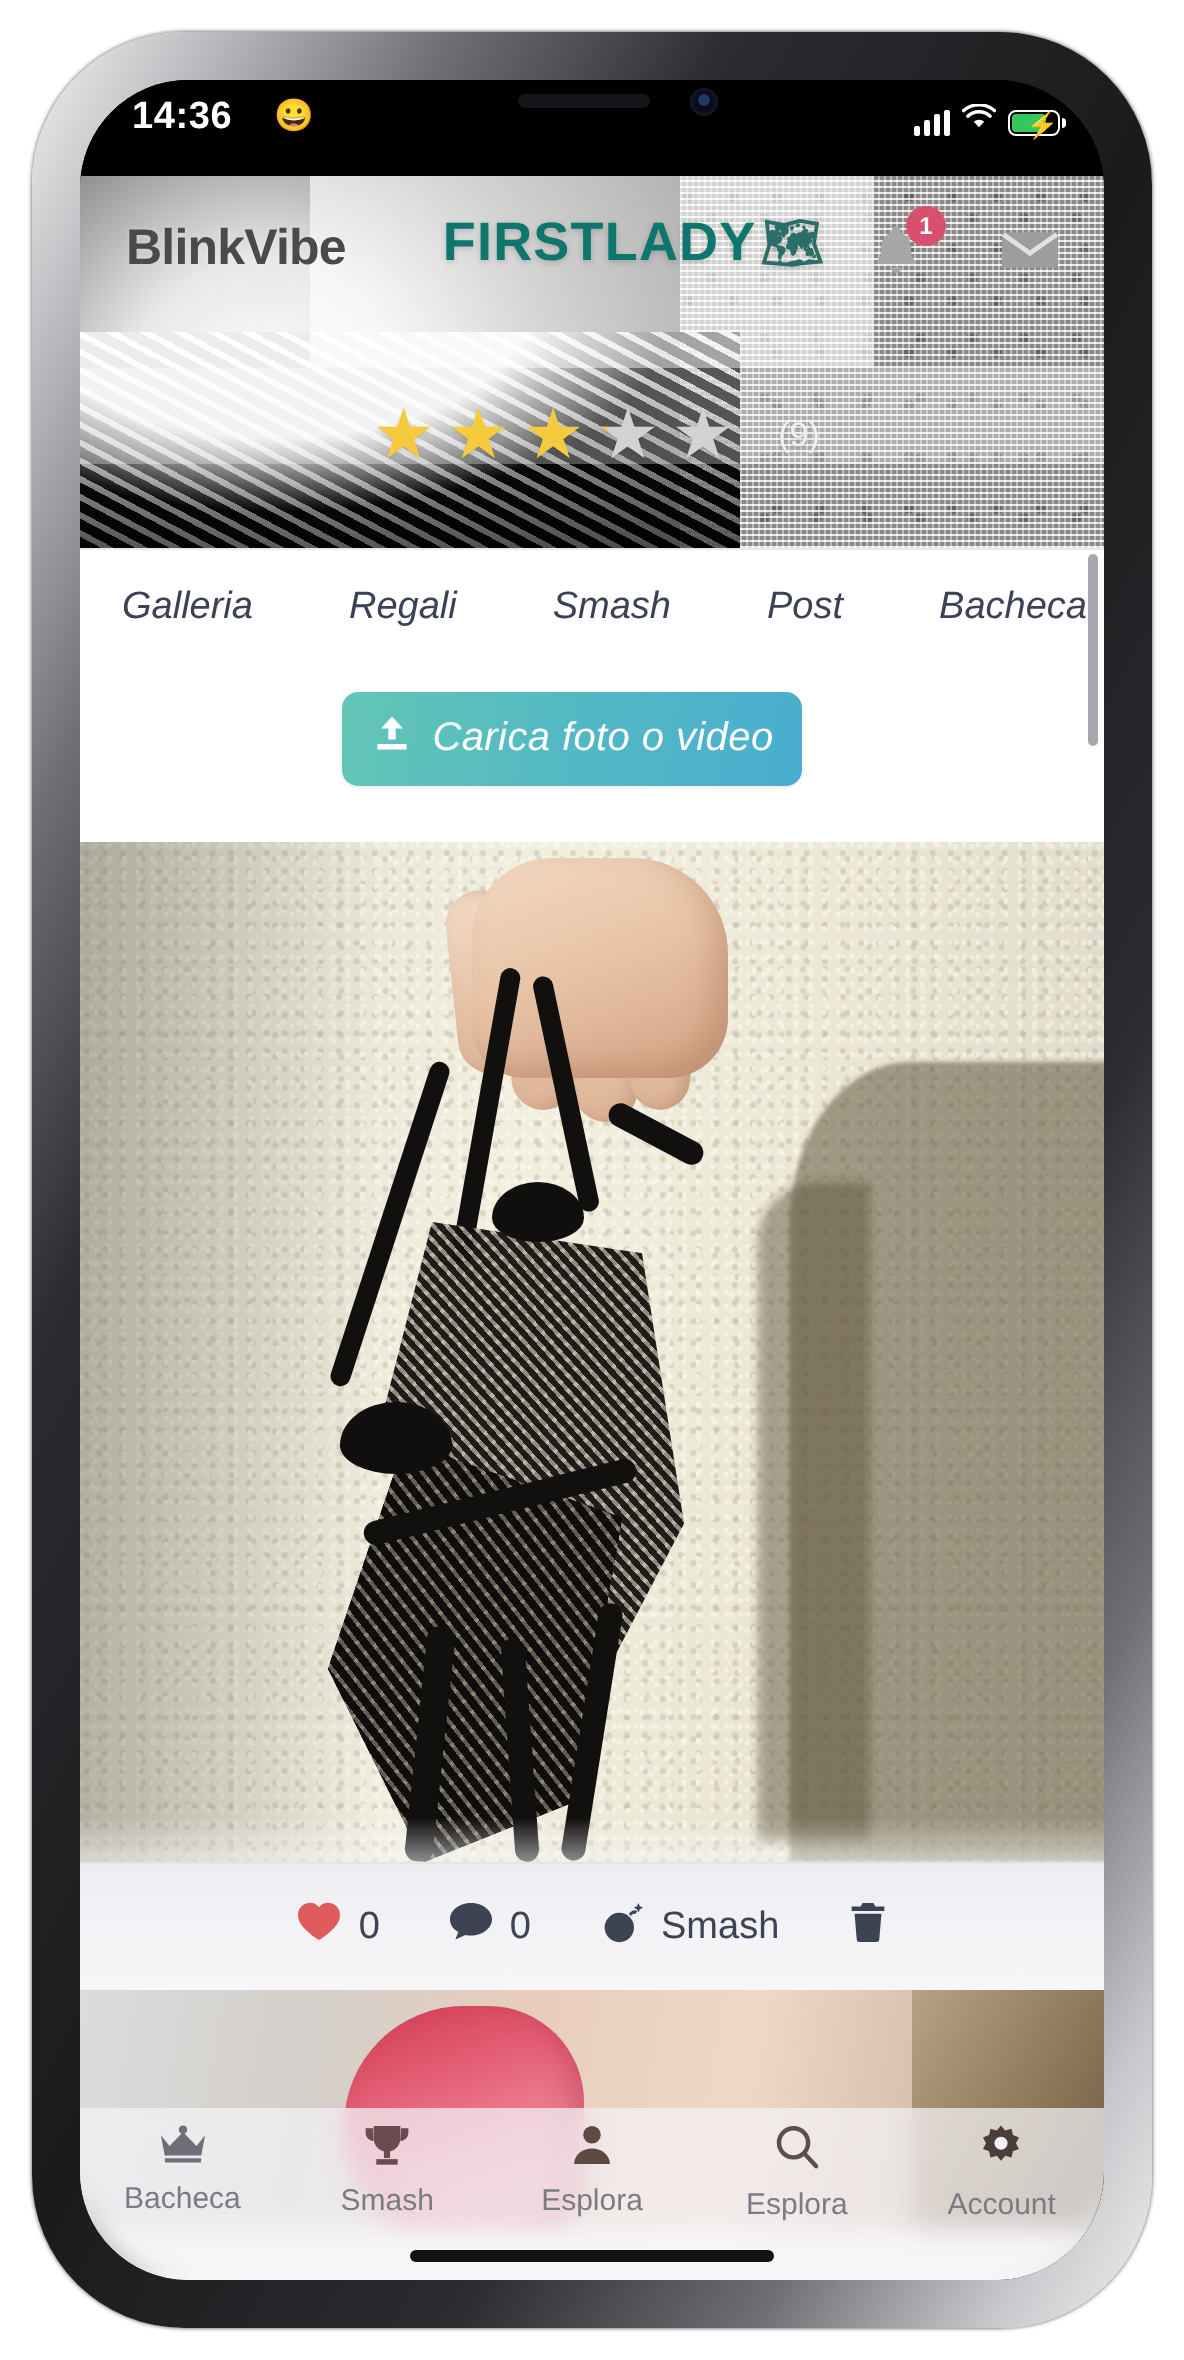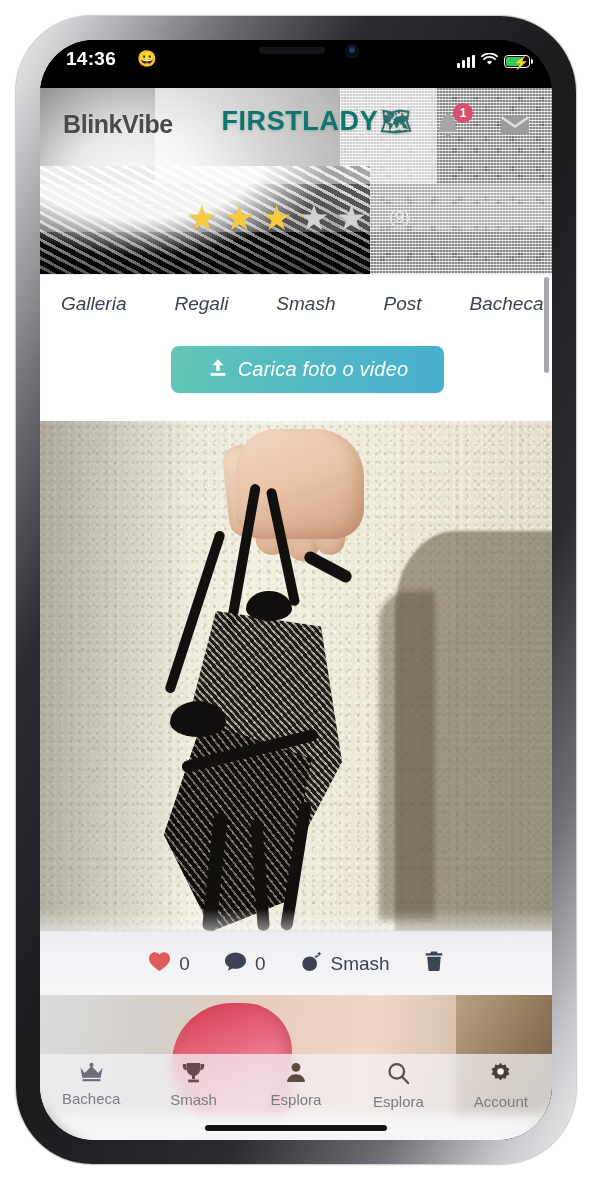--- a/index.html
+++ b/index.html
@@ -332,21 +332,21 @@
   #tab-scrollbar {
     position: absolute;
     right: 3px; top: 2px;
     width: 5px; height: 96px;
     border-radius: 3px;
     background: #a7a7ad;
   }
   #upload-button {
     position: absolute;
     left: 131px; top: 71px;
-    width: 273px; height: 47px;
+    width: 230px; height: 47px;
     border-radius: 8px;
     background: linear-gradient(100deg, #63c6b6 0%, #52b8c4 52%, #49aecf 100%);
     display: flex;
     align-items: center;
     justify-content: center;
     gap: 9px;
     box-shadow: 0 1px 2px rgba(0,0,0,.07);
     border: none;
     cursor: pointer;
   }

